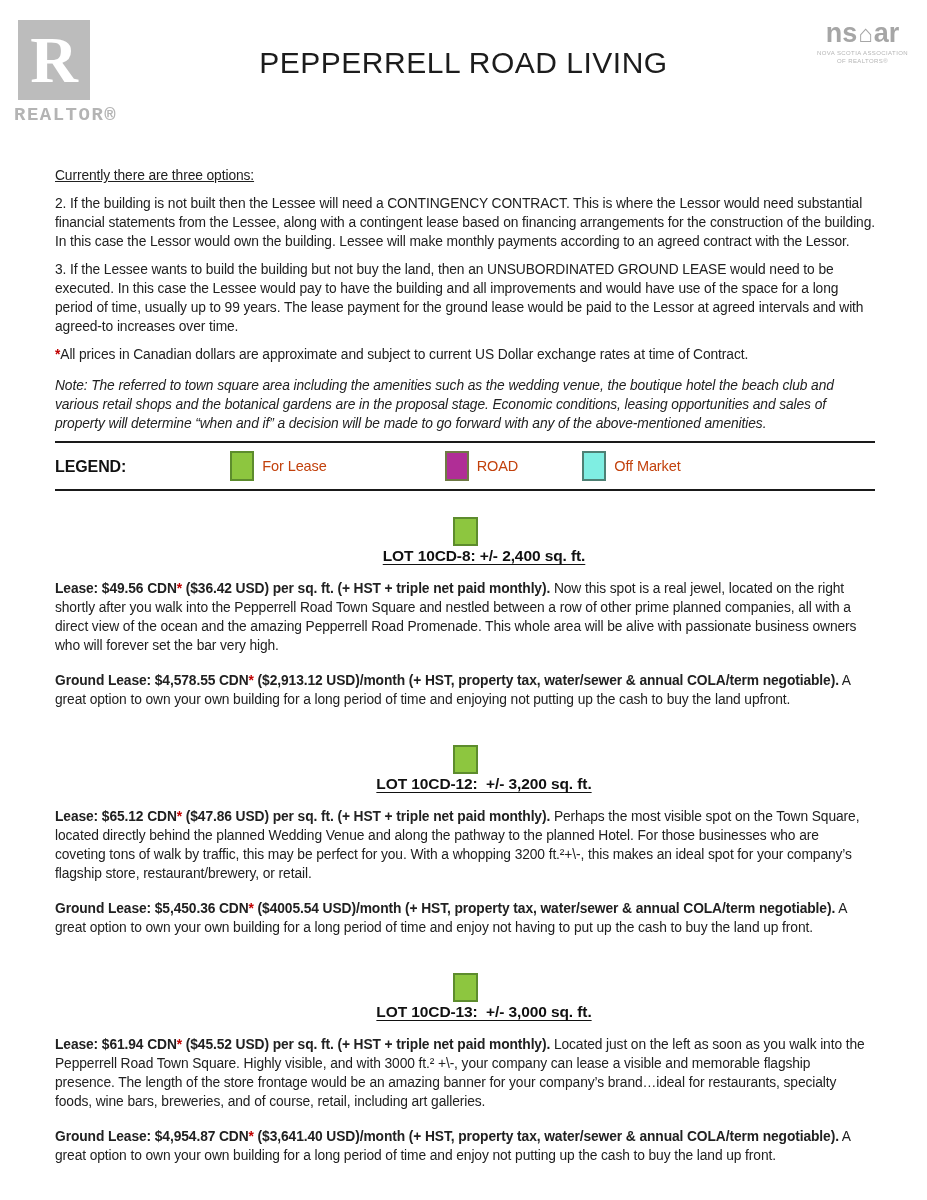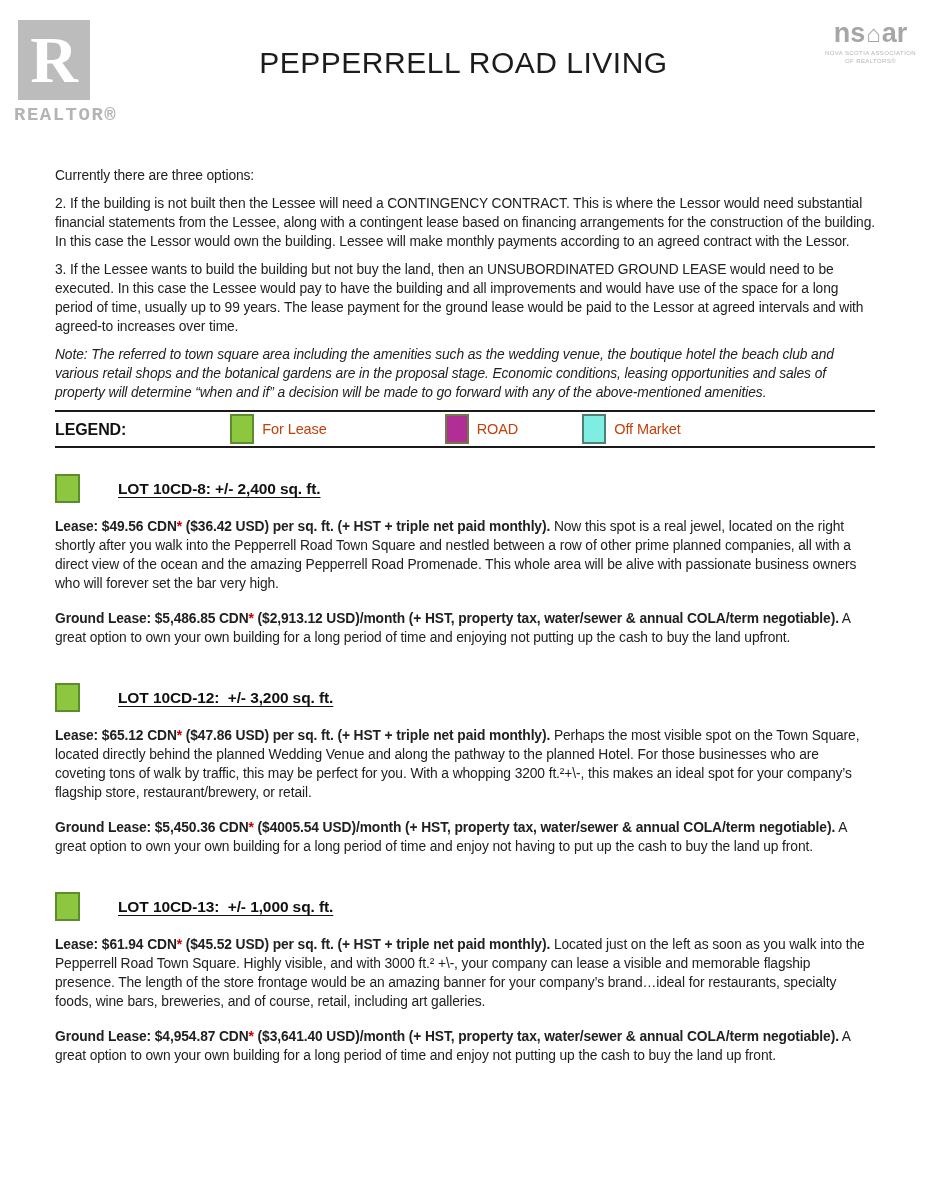--- a/index.html
+++ b/index.html
@@ -12,45 +12,45 @@
   .realtor-logo{position:absolute;left:14px;top:20px;width:110px;text-align:left;}
   .realtor-block{
     width:72px;height:80px;background:#bcbcbc;margin-left:4px;
     display:flex;align-items:center;justify-content:center;
   }
   .realtor-r{color:#ffffff;font-size:66px;font-weight:bold;line-height:1;font-family:"Liberation Serif",serif;}
   .realtor-word{margin-top:4px;color:#b4b4b4;font-size:19px;letter-spacing:1.5px;font-weight:bold;font-family:Liberation Mono, monospace;}
   .title-wrap{position:absolute;left:0;right:0;top:46px;text-align:center;}
   .doc-title{font-size:30px;letter-spacing:0.5px;color:#1c1c1c;font-weight:normal;margin:0;}
   .doc-subtitle{font-size:20px;font-weight:bold;color:#1c1c1c;margin:7px 0 0 0;}
-  .nsar-logo{position:absolute;right:4px;top:20px;width:105px;text-align:center;color:#a6a6a6;}
+  .nsar-logo{position:absolute;right:12px;top:20px;width:105px;text-align:center;color:#a6a6a6;}
   .nsar-row{display:flex;align-items:flex-end;justify-content:center;font-size:27px;font-weight:bold;line-height:1;}
   .nsar-house{font-size:24px;margin:0 1px 1px 1px;}
   .nsar-caption{margin-top:3px;font-size:6px;letter-spacing:0.4px;color:#b5b5b5;line-height:1.3;}
   
   .content{padding:16px 52px 0 55px;font-size:13.8px;line-height:19px;letter-spacing:-0.1px;}
-  .intro-heading{margin:0 0 10px 0;}
+  .intro-heading{text-decoration:underline;margin:0 0 10px 0;}
   .para{margin:0 0 9px 0;}
   .price-note{margin:3px 0 12px 0;}
   .note-italic{font-style:italic;margin:0;}
   .star{font-weight:bold;}
   
   .legend-wrap{margin-top:8px;}
   .rule{height:0;border-top:2px solid #1a1a1a;}
-  .legend-row{display:flex;align-items:center;height:34px;text-align:right;}
+  .legend-row{display:flex;align-items:center;height:46px;text-align:right;}
   .legend-label{font-size:16px;font-weight:bold;color:#111;}
   .swatch{width:24px;height:30px;border:2px solid #666;box-sizing:border-box;}
   .legend-item-label{font-size:14.5px;margin-left:8px;color:#c2410c;}
   .lg-gap1{margin-left:104px;}
   .lg-gap2{margin-left:118px;}
   .lg-gap3{margin-left:64px;}
   
   .lot{margin-top:36px;}
   .lot-first{margin-top:26px;}
-  .lot-head{display:flex;align-items:center;}
+  .lot-head{display:flex;align-items:center;flex-direction:column;}
   .lot-swatch{width:25px;height:29px;border:2px solid #666;box-sizing:border-box;flex:0 0 auto;}
   .lot-title{
     margin-left:38px;font-size:15.5px;font-weight:bold;color:#111;
     text-decoration:underline;text-underline-offset:3px;white-space:pre-wrap;
   }
   .lot-para{margin:14px 8px 0 0;}
   .lot-para + .lot-para{margin-top:16px;}
   b{letter-spacing:-0.1px;}
 </style>
 </head>
@@ -84,20 +84,21 @@
     </div>
   </div>
 
   <div class="content">
 
     <p class="para intro-heading">Currently there are three options:</p>
 
     <p class="para">2. If the building is not built then the Lessee will need a CONTINGENCY CONTRACT. This is where the Lessor would need substantial financial statements from the Lessee, along with a contingent lease based on financing arrangements for the construction of the building. In this case the Lessor would own the building. Lessee will make monthly payments according to an agreed contract with the Lessor.</p>
     <p class="para">3. If the Lessee wants to build the building but not buy the land, then an UNSUBORDINATED GROUND LEASE would need to be executed. In this case the Lessee would pay to have the building and all improvements and would have use of the space for a long period of time, usually up to 99 years. The lease payment for the ground lease would be paid to the Lessor at agreed intervals and with agreed-to increases over time.</p>
 
+    <p class="para price-note"><span class="star" style="color: rgb(192, 0, 0);">*</span><span>All prices in Canadian dollars are approximate and subject to current US Dollar exchange rates at time of Contract.</span></p>
 
     <p class="para note-italic">Note: The referred to town square area including the amenities such as the wedding venue, the boutique hotel the beach club and various retail shops and the botanical gardens are in the proposal stage. Economic conditions, leasing opportunities and sales of property will determine “when and if” a decision will be made to go forward with any of the above-mentioned amenities.</p>
 
     <div class="legend-wrap">
       <div class="rule"></div>
       <div class="legend-row">
         <span class="legend-label">LEGEND:</span>
         <span class="swatch lg-gap1" style="background: rgb(141, 198, 63); border-color: rgb(93, 140, 45);"></span>
         <span class="legend-item-label">For Lease</span>
         <span class="swatch lg-gap2" style="background: rgb(176, 46, 150); border-color: rgb(111, 122, 69);"></span>
@@ -107,35 +108,35 @@
       </div>
       <div class="rule"></div>
     </div>
 
     <div class="lot lot-first">
       <div class="lot-head">
         <span class="lot-swatch" style="background: rgb(141, 198, 63); border-color: rgb(93, 140, 45);"></span>
         <span class="lot-title">LOT 10CD-8: +/- 2,400 sq. ft.</span>
       </div>
       <p class="lot-para"><b>Lease: $49.56 CDN</b><b class="star" style="color: rgb(192, 0, 0);">*</b><b> ($36.42 USD) per sq. ft. (+ HST + triple net paid monthly).</b><span> Now this spot is a real jewel, located on the right shortly after you walk into the Pepperrell Road Town Square and nestled between a row of other prime planned companies, all with a direct view of the ocean and the amazing Pepperrell Road Promenade. This whole area will be alive with passionate business owners who will forever set the bar very high.</span></p>
-      <p class="lot-para"><b>Ground Lease: $5,486.85 CDN</b><b class="star" style="color: rgb(192, 0, 0);">*</b><b> ($2,913.12 USD)/month (+ HST, property tax, water/sewer &amp; annual COLA/term negotiable).</b><span> A great option to own your own building for a long period of time and enjoying not putting up the cash to buy the land upfront.</span></p>
+      <p class="lot-para"><b>Ground Lease: $4,578.55 CDN</b><b class="star" style="color: rgb(192, 0, 0);">*</b><b> ($2,913.12 USD)/month (+ HST, property tax, water/sewer &amp; annual COLA/term negotiable).</b><span> A great option to own your own building for a long period of time and enjoying not putting up the cash to buy the land upfront.</span></p>
     </div>
 
     <div class="lot">
       <div class="lot-head">
         <span class="lot-swatch" style="background: rgb(141, 198, 63); border-color: rgb(93, 140, 45);"></span>
         <span class="lot-title">LOT 10CD-12:  +/- 3,200 sq. ft.</span>
       </div>
       <p class="lot-para"><b>Lease: $65.12 CDN</b><b class="star" style="color: rgb(192, 0, 0);">*</b><b> ($47.86 USD) per sq. ft. (+ HST + triple net paid monthly).</b><span> Perhaps the most visible spot on the Town Square, located directly behind the  planned Wedding Venue and along the pathway to the planned Hotel. For those businesses who are coveting tons of walk by traffic, this may be perfect for you. With a whopping 3200 ft.²+\-, this makes an ideal spot for your company’s flagship store, restaurant/brewery, or retail.</span></p>
       <p class="lot-para"><b>Ground Lease: $5,450.36 CDN</b><b class="star" style="color: rgb(192, 0, 0);">*</b><b> ($4005.54 USD)/month (+ HST, property tax, water/sewer &amp; annual COLA/term negotiable).</b><span> A great option to own your own building for a long period of time and enjoy not having to put up the cash to buy the land up front.</span></p>
     </div>
 
     <div class="lot">
       <div class="lot-head">
         <span class="lot-swatch" style="background: rgb(141, 198, 63); border-color: rgb(93, 140, 45);"></span>
-        <span class="lot-title">LOT 10CD-13:  +/- 1,000 sq. ft.</span>
+        <span class="lot-title">LOT 10CD-13:  +/- 3,000 sq. ft.</span>
       </div>
       <p class="lot-para"><b>Lease: $61.94 CDN</b><b class="star" style="color: rgb(192, 0, 0);">*</b><b> ($45.52 USD) per sq. ft. (+ HST + triple net paid monthly).</b><span> Located just on the left as soon as you walk into the Pepperrell Road Town Square. Highly visible, and with 3000 ft.² +\-, your company can lease a visible and memorable flagship presence. The length of the store frontage would be an amazing banner for your company’s brand…ideal for restaurants, specialty foods, wine bars, breweries, and of course, retail, including art galleries.</span></p>
       <p class="lot-para"><b>Ground Lease: $4,954.87 CDN</b><b class="star" style="color: rgb(192, 0, 0);">*</b><b> ($3,641.40 USD)/month (+ HST, property tax, water/sewer &amp; annual COLA/term negotiable).</b><span> A great option to own your own building for a long period of time and enjoy not putting up the cash to buy the land up front.</span></p>
     </div>
 
   </div>
 </div>
 
 </body></html>

